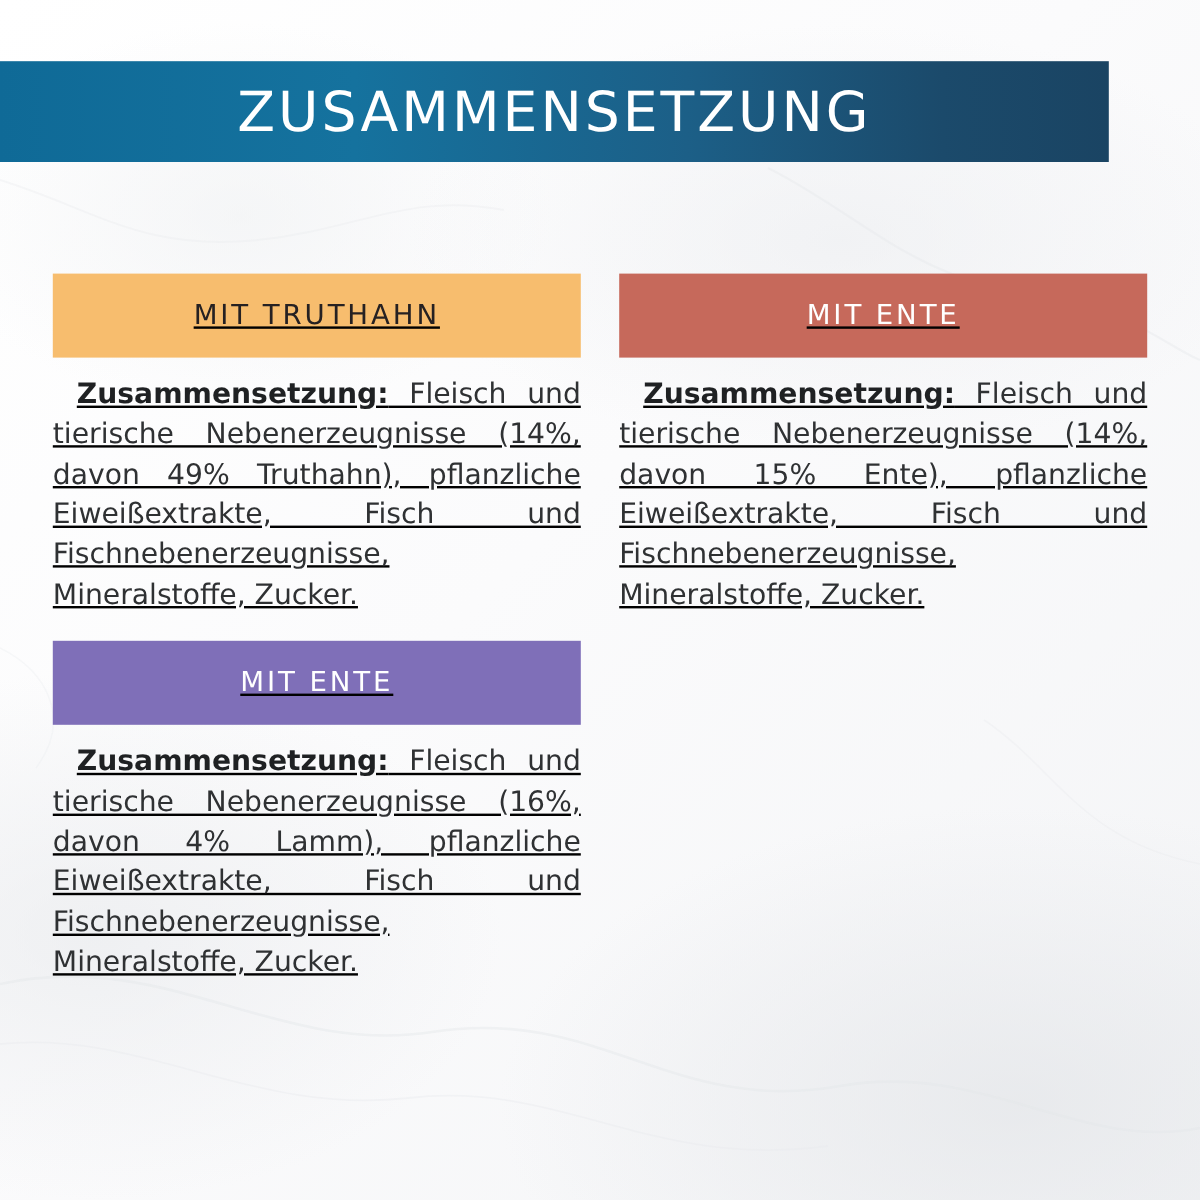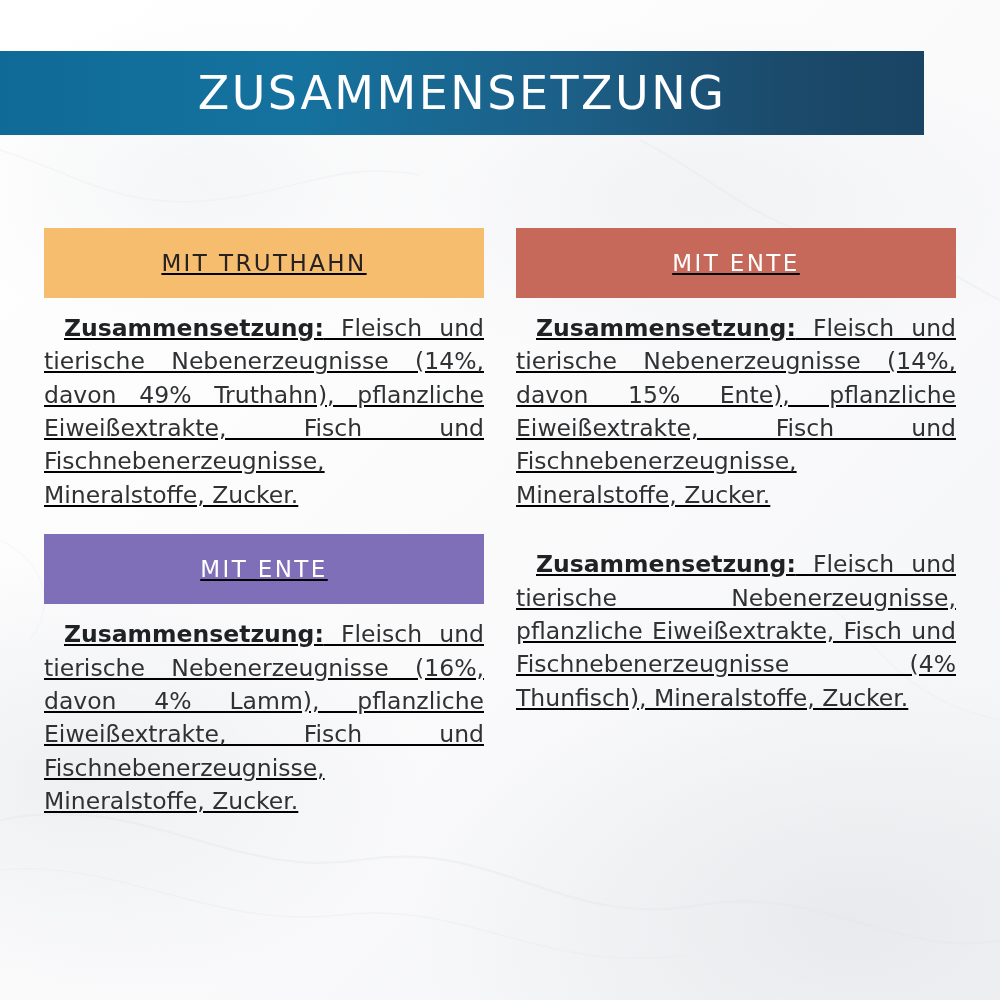--- a/index.html
+++ b/index.html
@@ -149,19 +149,16 @@
     <div class="card row2">
       <div class="card-head h-lamb" style="background: rgb(127, 111, 184);">
         <div class="card-head-label" style="color: rgb(255, 255, 255);">MIT ENTE</div>
       </div>
       <div class="card-body">
         <b>Zusammensetzung:</b><span> Fleisch und tierische Nebenerzeugnisse (16%, davon 4% Lamm), pflanzliche Eiweißextrakte, Fisch und Fischnebenerzeugnisse, Mineralstoffe, Zucker.</span>
       </div>
     </div>
 
     <div class="card row2">
-      <div class="card-body">
-        <b>Zusammensetzung:</b><span> Fleisch und tierische Nebenerzeugnisse, pflanzliche Eiweißextrakte, Fisch und Fischnebenerzeugnisse (4% Thunfisch), Mineralstoffe, Zucker.</span>
-      </div>
     </div>
 
   </div>
 </div>
 
 </body></html>

